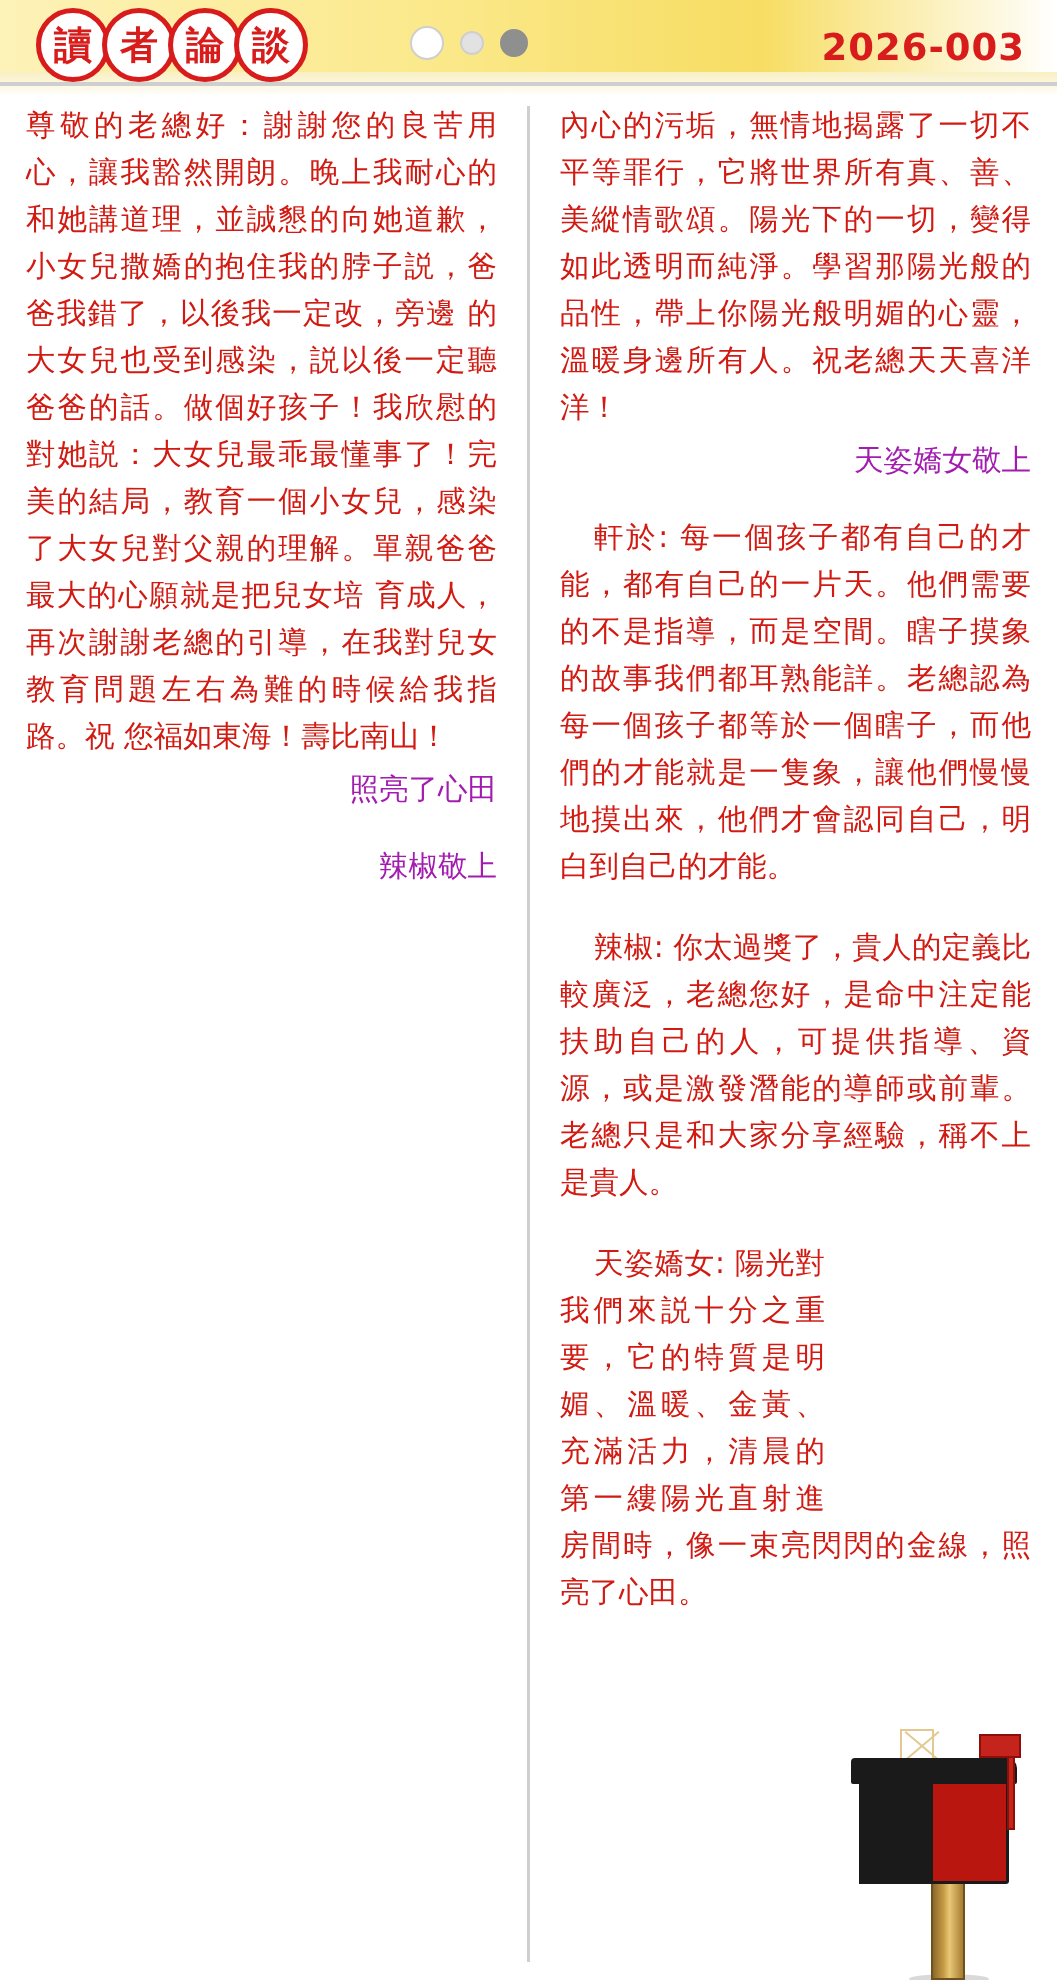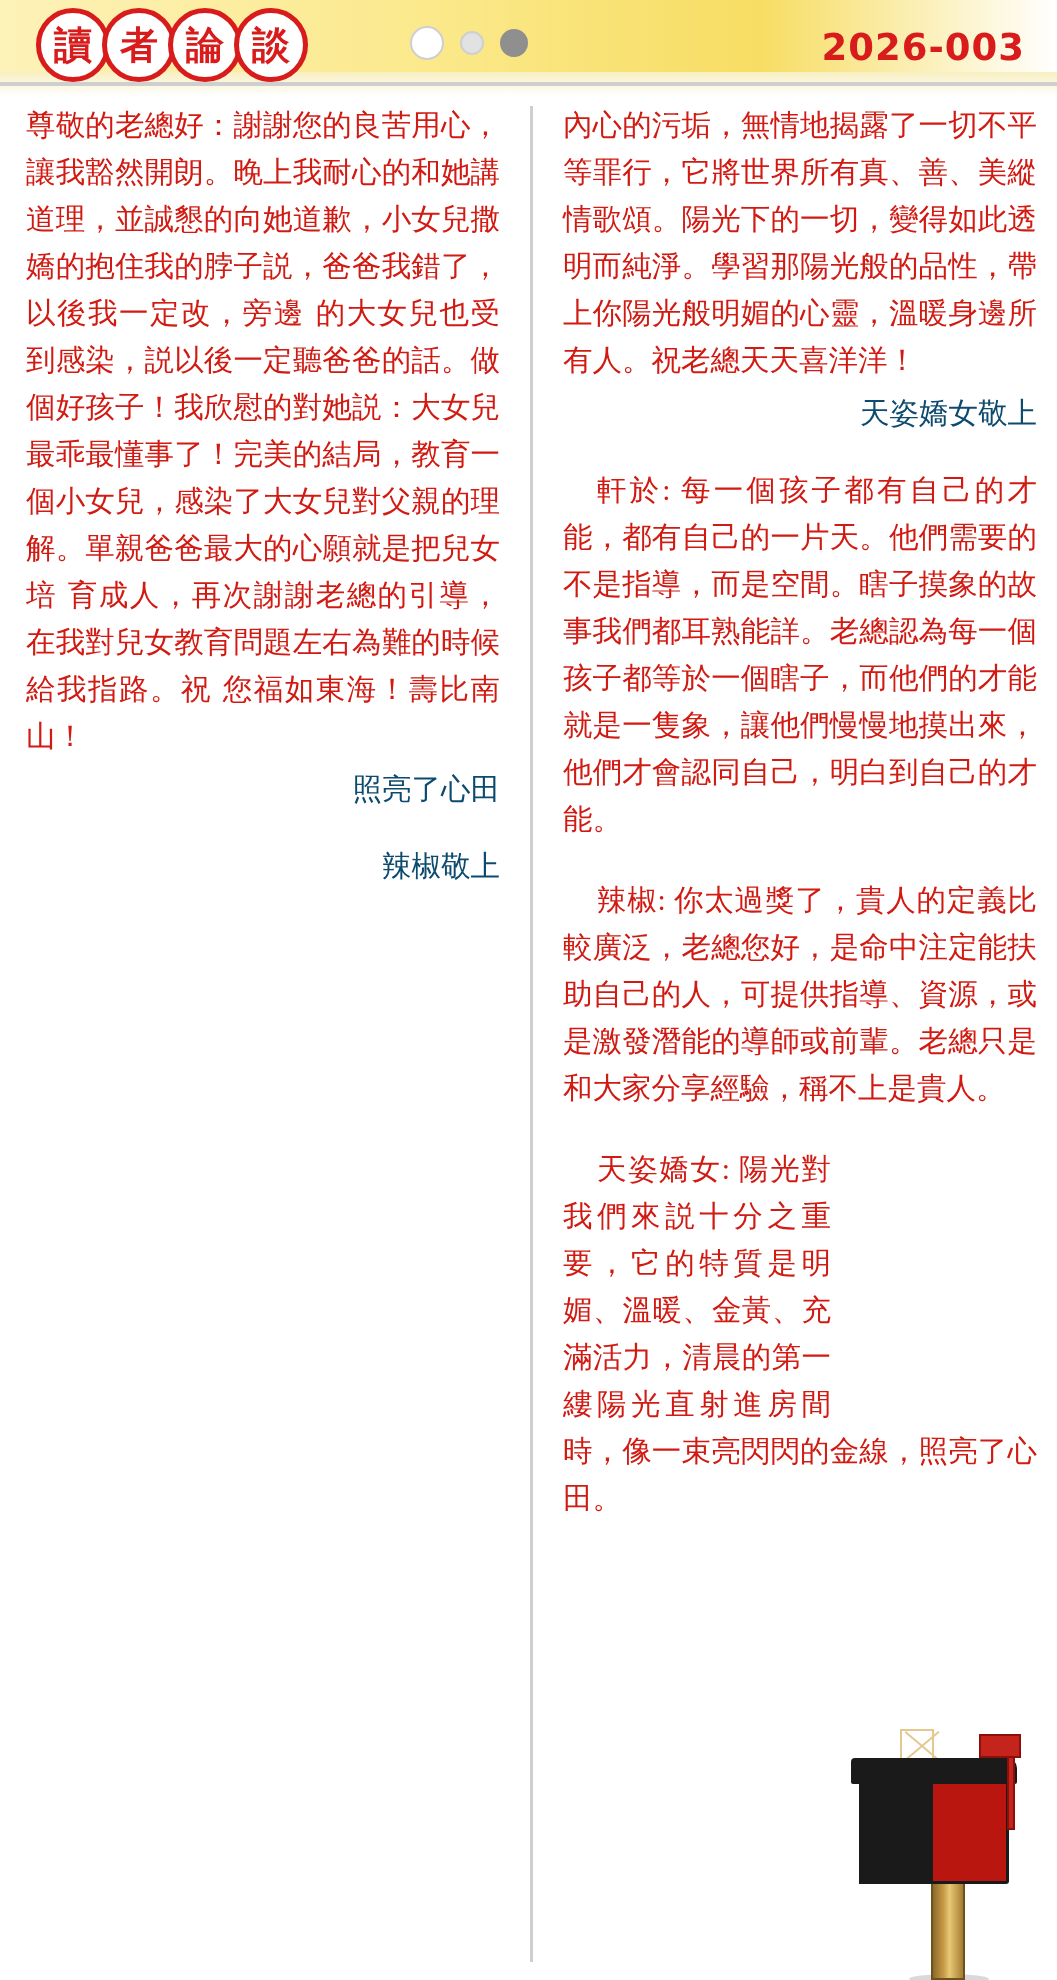--- a/index.html
+++ b/index.html
@@ -89,21 +89,21 @@
     bottom: 10px;
     width: 100%;
     height: 4px;
     background: #cfcfcf;
   }
 
   
   .columns {
     position: relative;
     display: flex;
-    padding: 6px 20px 0 26px;
+    padding: 6px 26px 0 26px;
     box-sizing: border-box;
     gap: 30px;
     height: 1876px;
   }
   .col {
     width: 489px;
     box-sizing: border-box;
   }
   .divider {
     width: 3px;
@@ -117,25 +117,24 @@
     color: #d11a12;
     font-family: "DejaVu Sans", sans-serif;
     font-size: 29.5px;
     line-height: 47px;
     text-align: justify;
     text-justify: inter-ideograph;
     letter-spacing: 0px;
   }
   p.para.indent {
     text-indent: 34px;
-    font-family: Liberation Serif, serif;
   }
   p.sign {
     margin: 0 0 30px 0;
-    color: #0c4a6e;
+    color: #a21caf;
     font-family: "DejaVu Sans", sans-serif;
     font-size: 29.5px;
     line-height: 47px;
     text-align: right;
   }
   p.gap-after { margin-bottom: 34px; }
 
   
   .mailbox-float {
     float: right;

